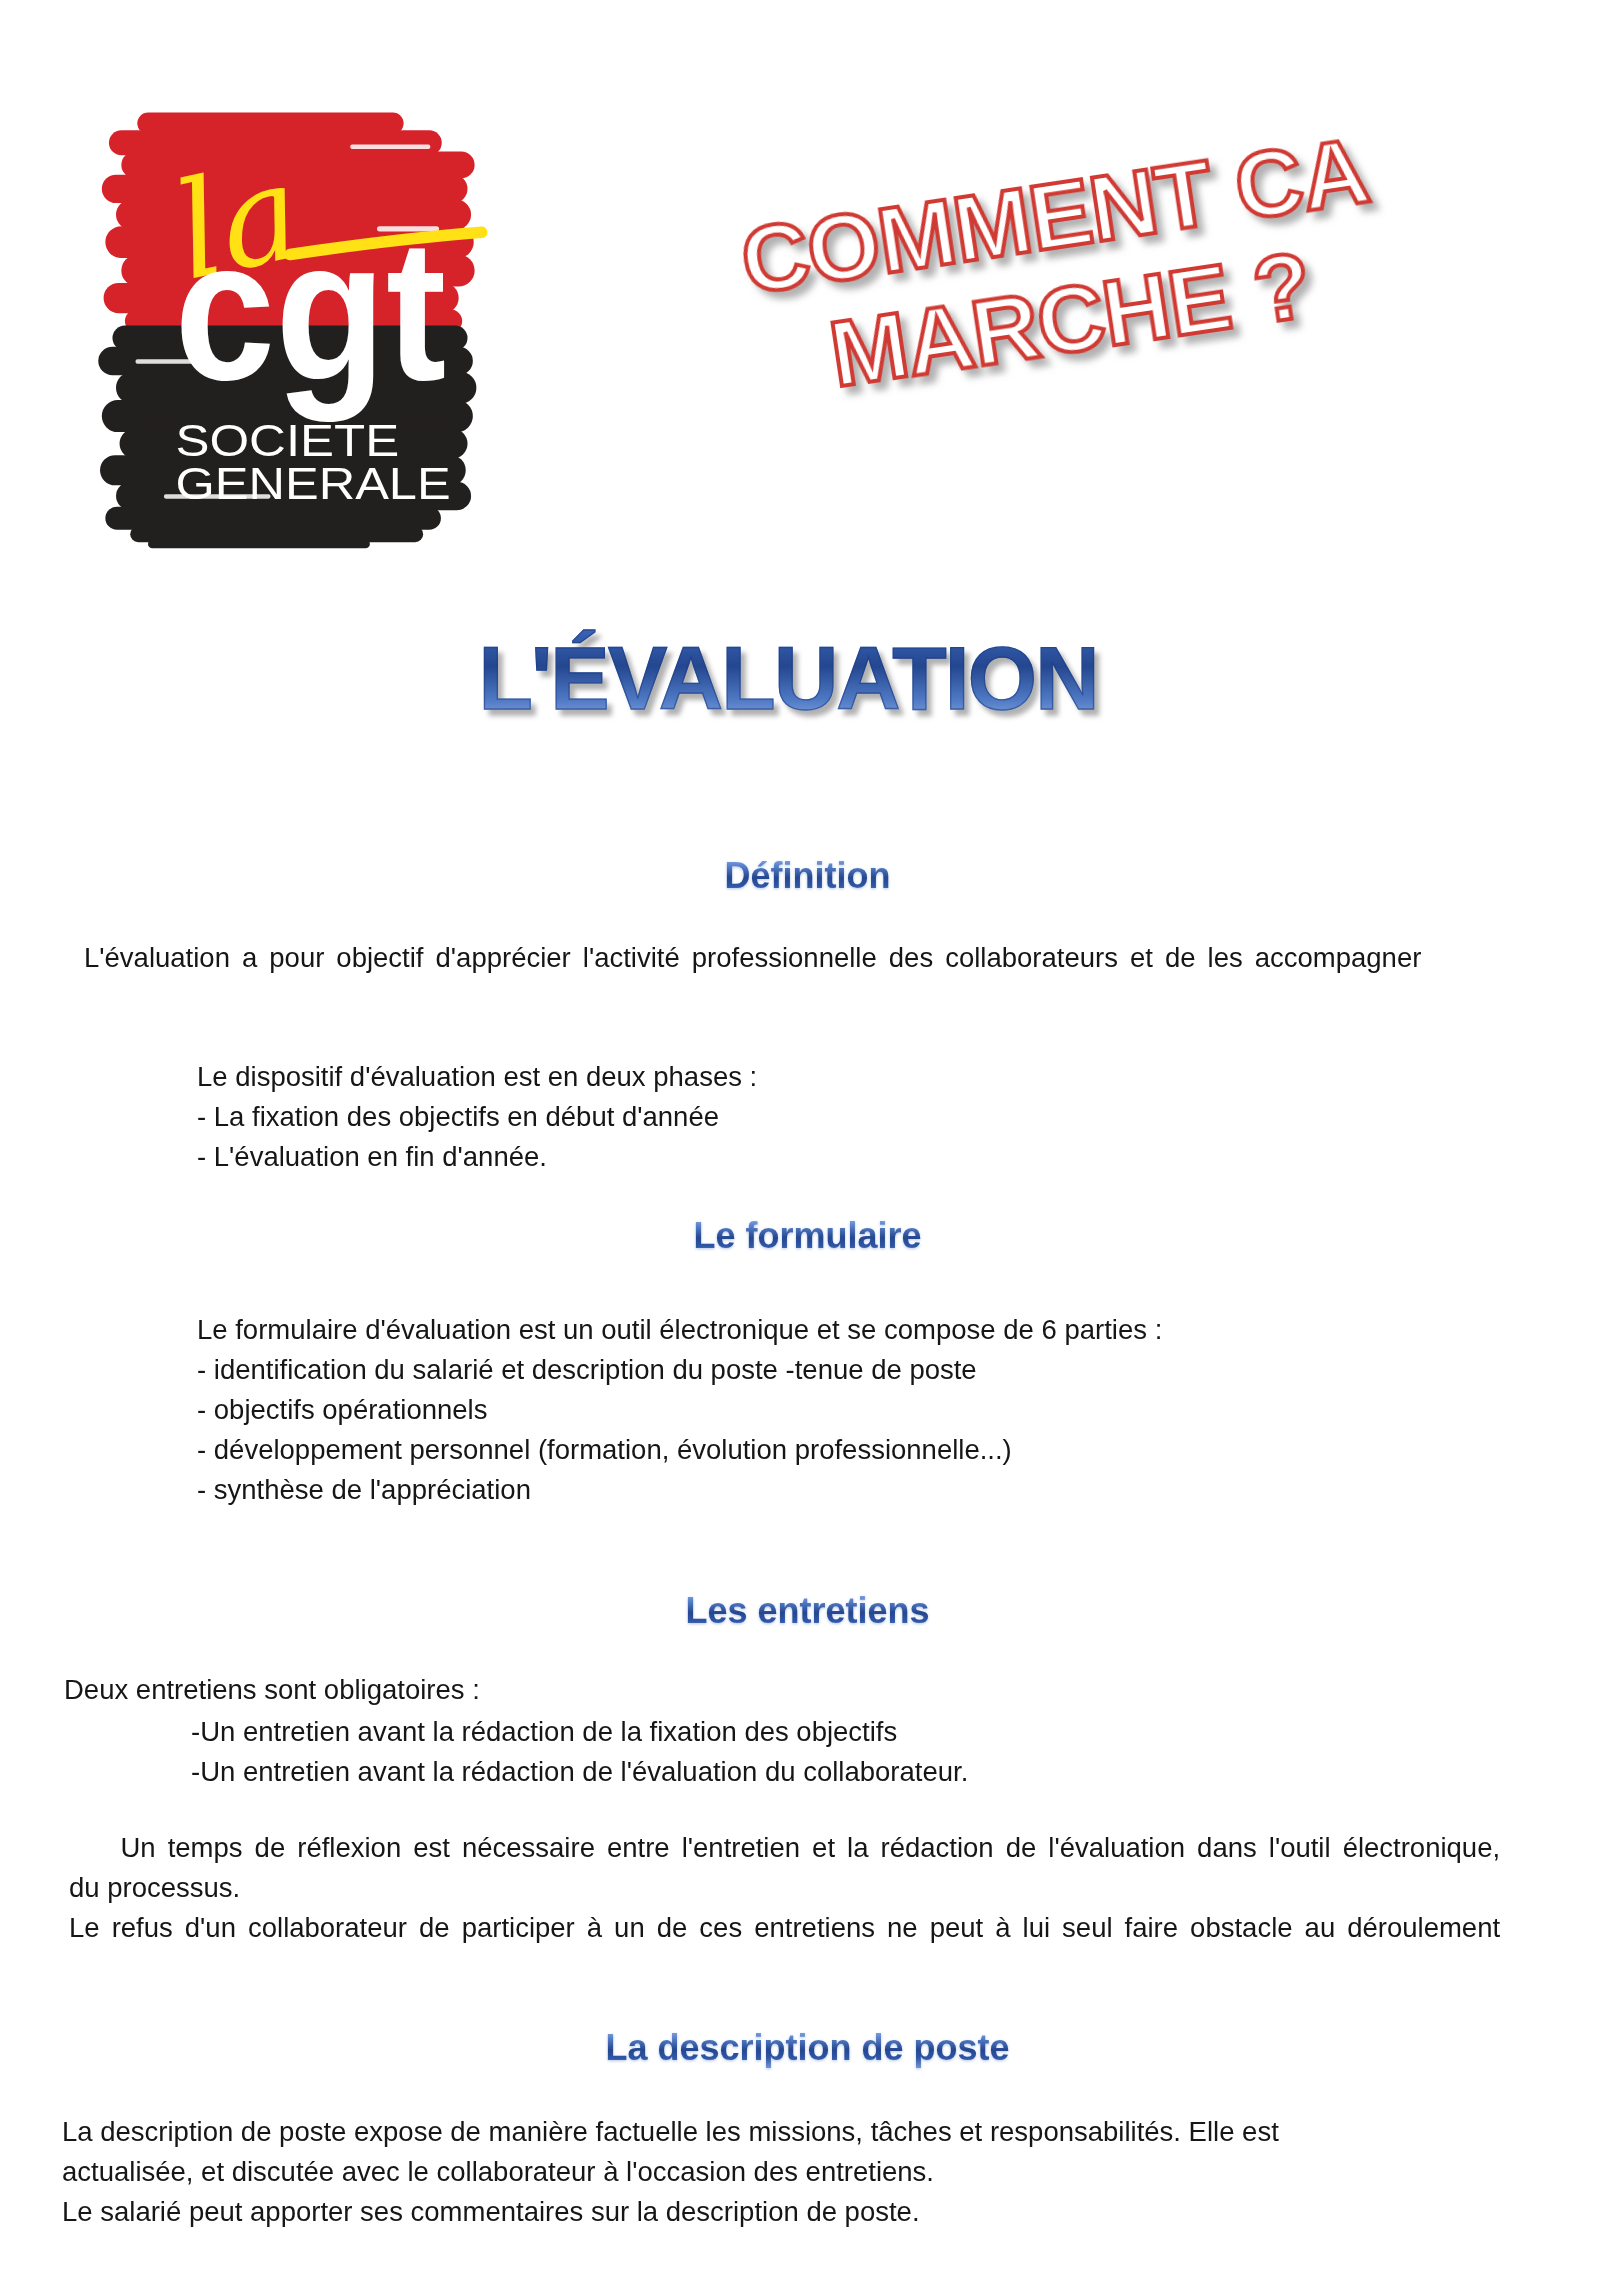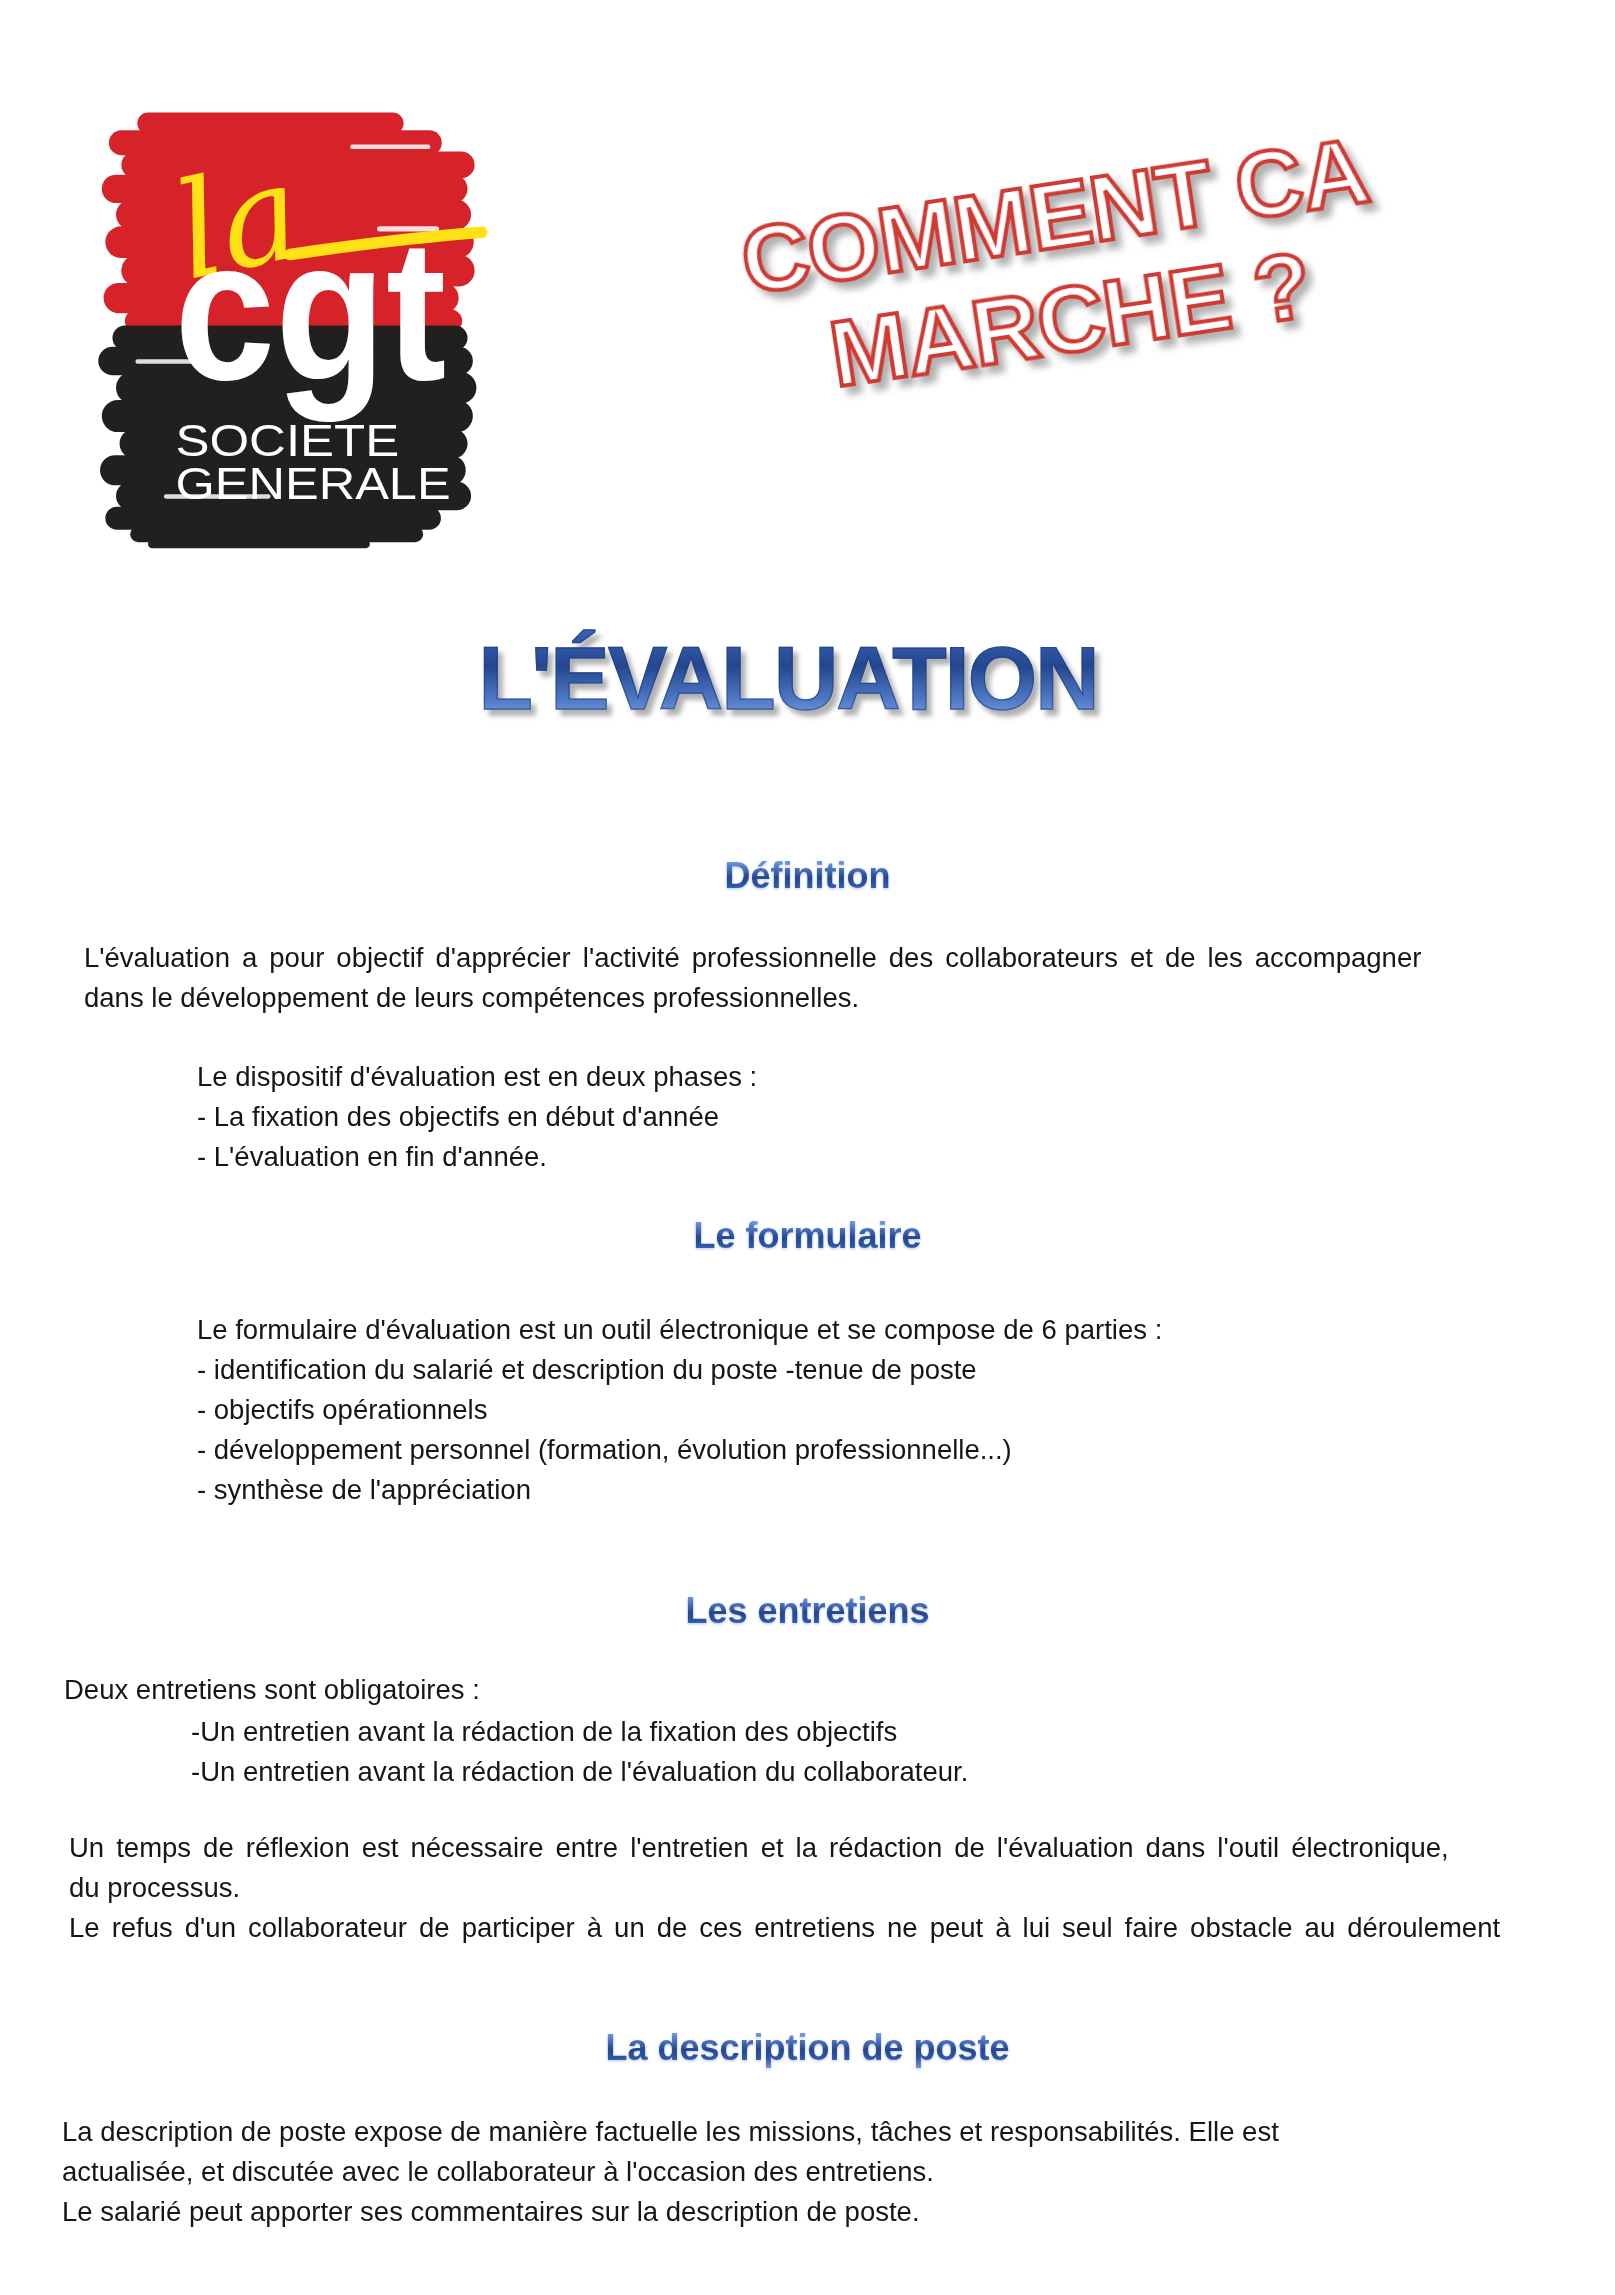--- a/index.html
+++ b/index.html
@@ -52,21 +52,21 @@
     filter:drop-shadow(0.9px 1.8px 1.8px rgba(120,150,210,.55));
   }
   #h-def{top:854px;}
   #h-form{top:1214px;}
   #h-entr{top:1589px;}
   #h-desc{top:2026px;}
 
   
   .para{position:absolute;font-size:27.5px;line-height:40px;}
   .para .ln{white-space:nowrap;}
-  .ws{word-spacing:4.4px;}
+  .ws{word-spacing:4.4px;text-align:right;}
   #p1{left:84px;top:938px;}
   #p2{left:197px;top:1057px;}
   #p3{left:197px;top:1310px;}
   #p4{left:64px;top:1670px;}
   #p5{left:191px;top:1712px;}
   #p6{left:69px;top:1828px;}
   #p7{left:62px;top:2112px;}
 </style>
 </head>
 <body>
@@ -115,21 +115,20 @@
   <div class="wordart">
     <div class="wa-line">COMMENT CA</div>
     <div class="wa-line">MARCHE ?</div>
   </div>
 
   <h1 class="title">L'ÉVALUATION</h1>
 
   <h2 class="h" id="h-def">Définition</h2>
   <div class="para" id="p1">
     <div class="ln ws">L'évaluation a pour objectif d'apprécier l'activité professionnelle des collaborateurs et de les accompagner</div>
-    <div class="ln">dans le développement de leurs compétences professionnelles.</div>
   </div>
   <div class="para" id="p2">
     <div class="ln">Le dispositif d'évaluation est en deux phases :</div>
     <div class="ln">- La fixation des objectifs en début d'année</div>
     <div class="ln">- L'évaluation en fin d'année.</div>
   </div>
 
   <h2 class="h" id="h-form">Le formulaire</h2>
   <div class="para" id="p3">
     <div class="ln">Le formulaire d'évaluation est un outil électronique et se compose de 6 parties :</div>

